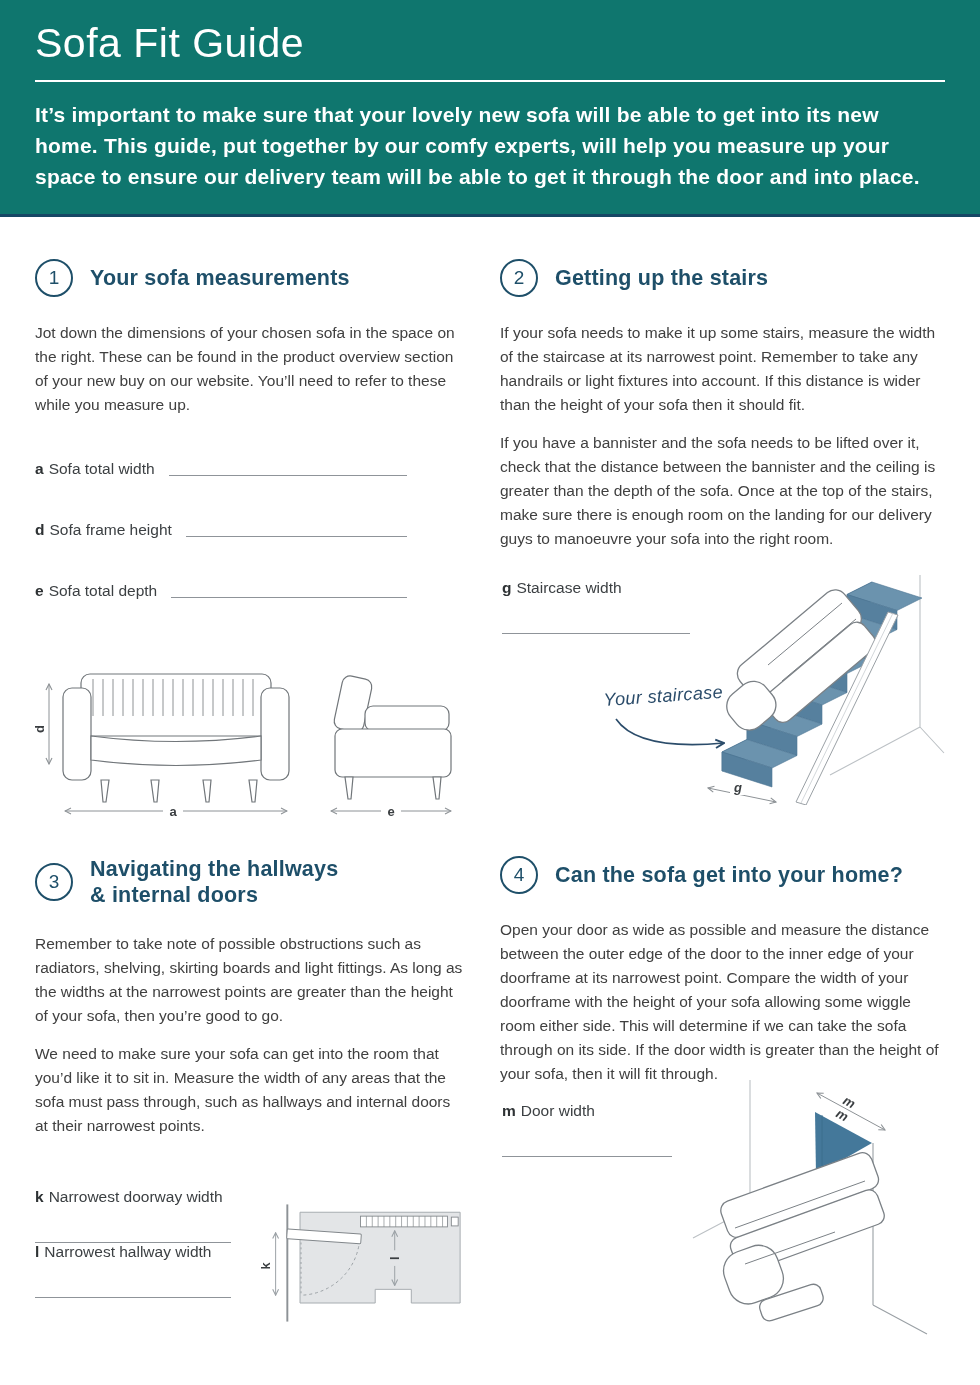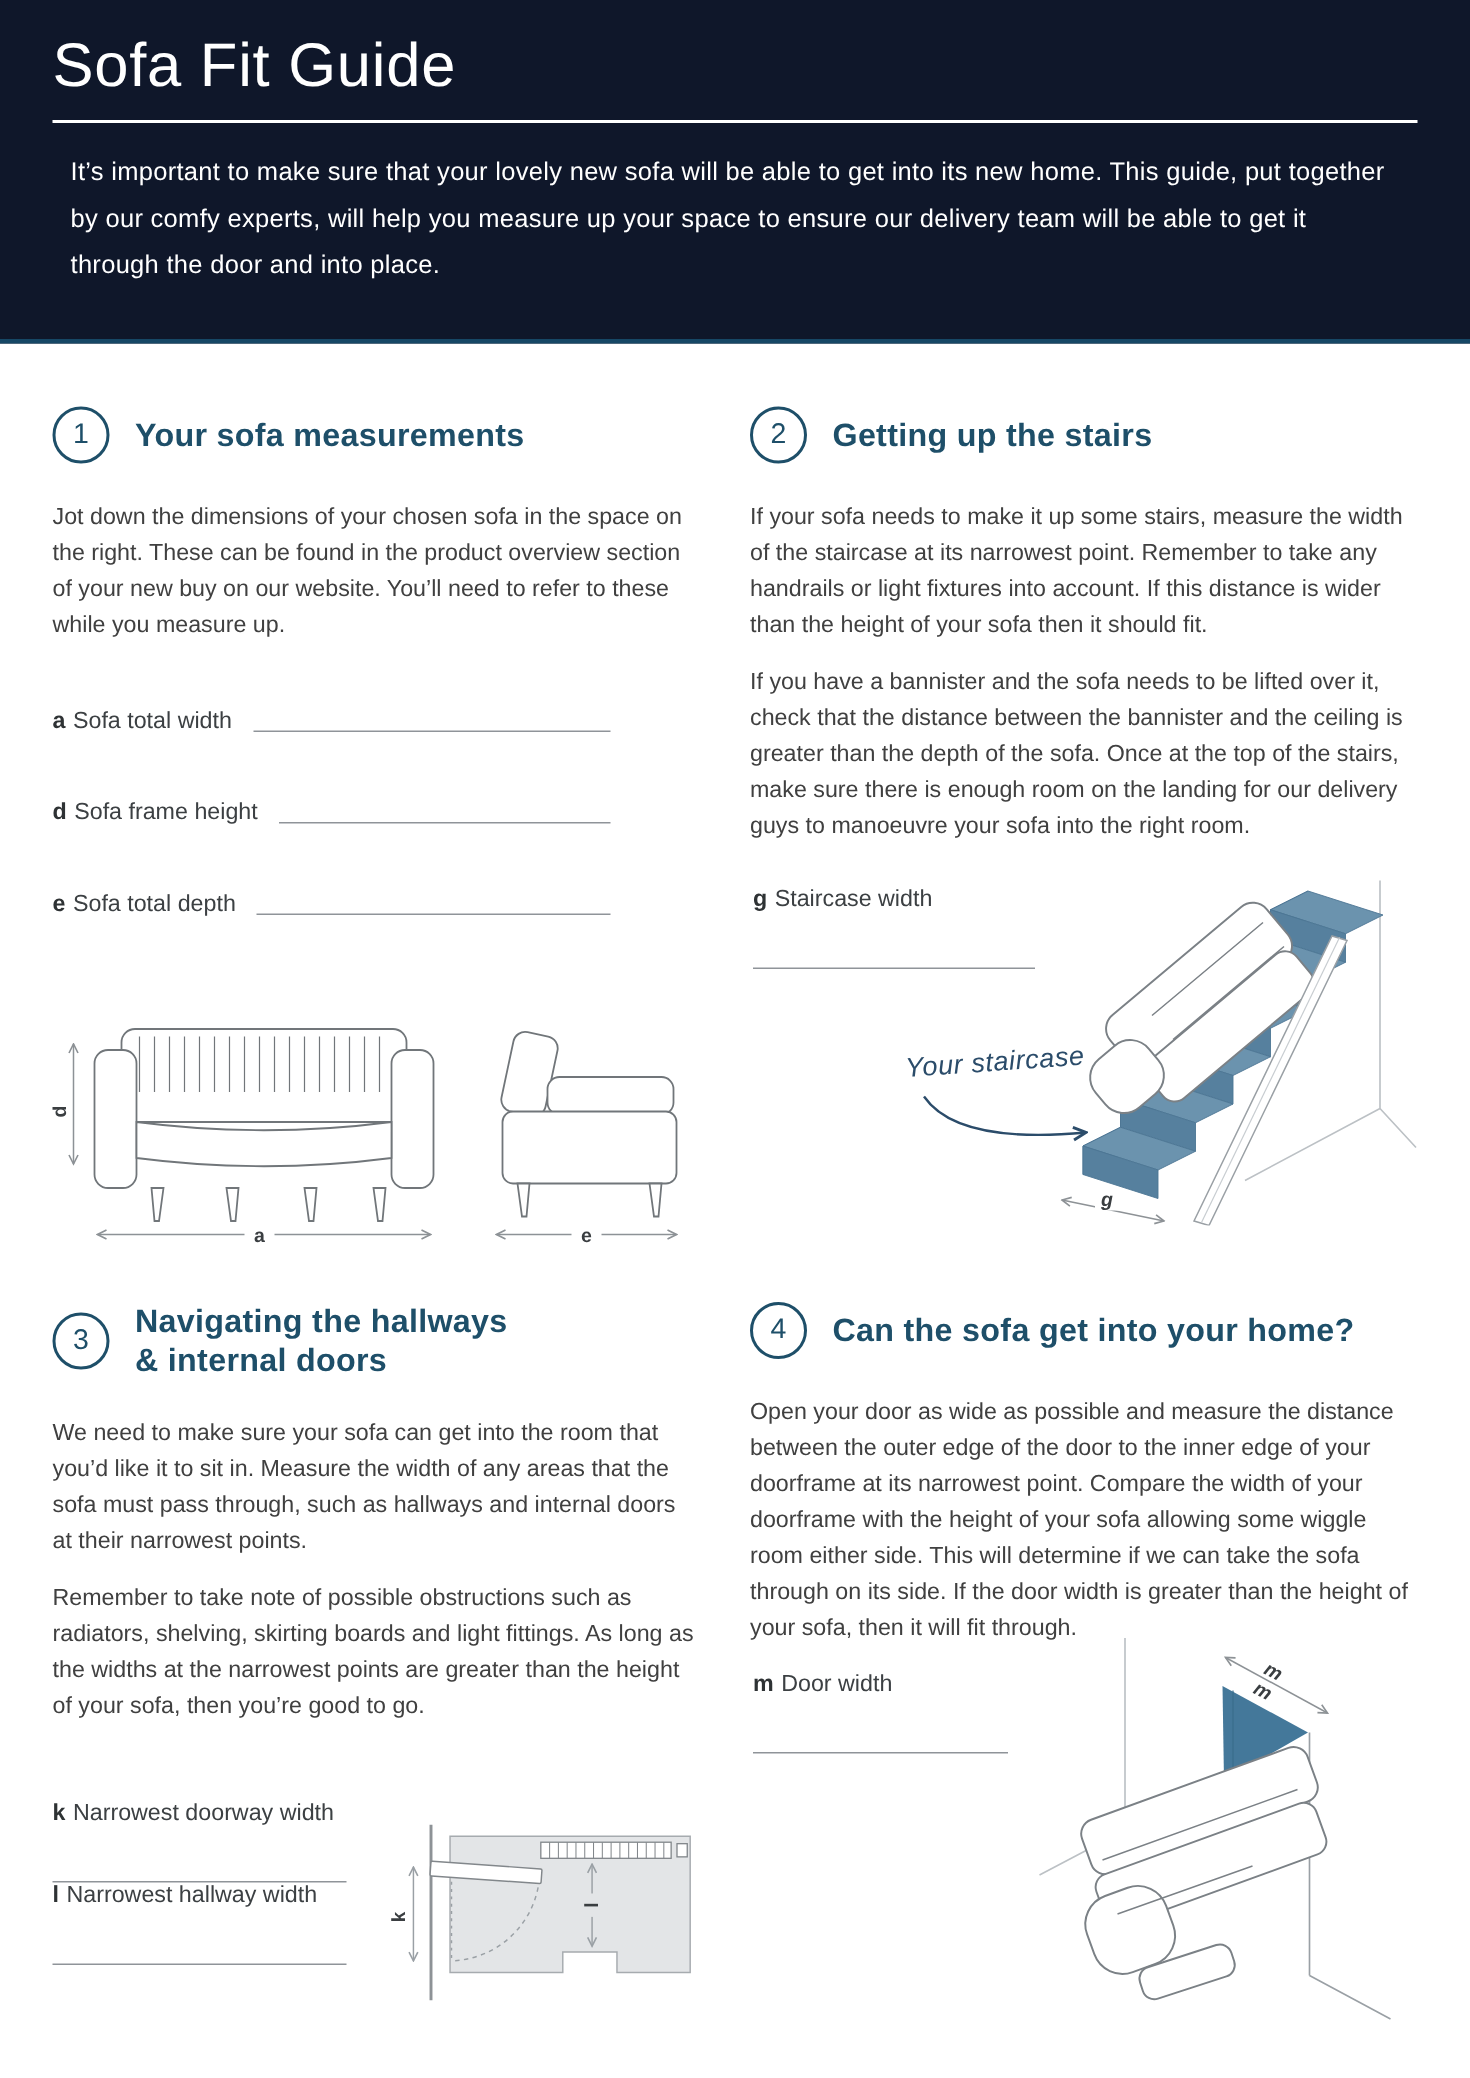--- a/index.html
+++ b/index.html
@@ -3,30 +3,30 @@
 <meta charset="utf-8">
 <style>
   html,body{margin:0;padding:0}
   body{
     width:980px;height:1385px;overflow:hidden;background:#ffffff;
     font-family:"Liberation Sans", sans-serif;
     -webkit-font-smoothing:antialiased;
   }
   
   .header{
-    background:#0f172a;color:#fff;
+    background:#0f766e;color:#fff;
     padding:20px 35px 22px;
     border-bottom:3px solid #164765;
   }
   .header h1{
     margin:0 0 13px;font-size:41px;font-weight:500;letter-spacing:.5px;
   }
   .header .rule{height:2px;background:#ffffff;margin:0 0 17px}
   .header p{
-    margin:12px;font-size:17px;line-height:31px;font-weight:400;letter-spacing:.2px;
+    margin:0;font-size:21px;line-height:31px;font-weight:700;letter-spacing:.2px;
     max-width:925px;
   }
   
   .main{
     display:grid;grid-template-columns:430px 445px;
     column-gap:35px;row-gap:34px;
     padding:42px 35px 0;
   }
   .sec-head{display:flex;align-items:center;gap:17px;color:#1e4f69;margin:0 0 24px}
   .badge{
@@ -218,22 +218,22 @@
       </div>
     </div>
   </section>
 
   <section class="sec">
     <div class="sec-head">
       <div class="badge">3</div>
       <div class="sec-title">Navigating the hallways
 &amp; internal doors</div>
     </div>
+    <p>Remember to take note of possible obstructions such as radiators, shelving, skirting boards and light fittings. As long as the widths at the narrowest points are greater than the height of your sofa, then you’re good to go.</p>
     <p>We need to make sure your sofa can get into the room that you’d like it to sit in. Measure the width of any areas that the sofa must pass through, such as hallways and internal doors at their narrowest points.</p>
-    <p>Remember to take note of possible obstructions such as radiators, shelving, skirting boards and light fittings. As long as the widths at the narrowest points are greater than the height of your sofa, then you’re good to go.</p>
 
     <div class="duo">
       <div class="fields">
         <div>
           <span class="lbl"><b>k</b><span>Narrowest doorway width</span></span>
           <span class="blank"></span>
         </div>
         <div>
           <span class="lbl second"><b>l</b><span>Narrowest hallway width</span></span>
           <span class="blank"></span>

